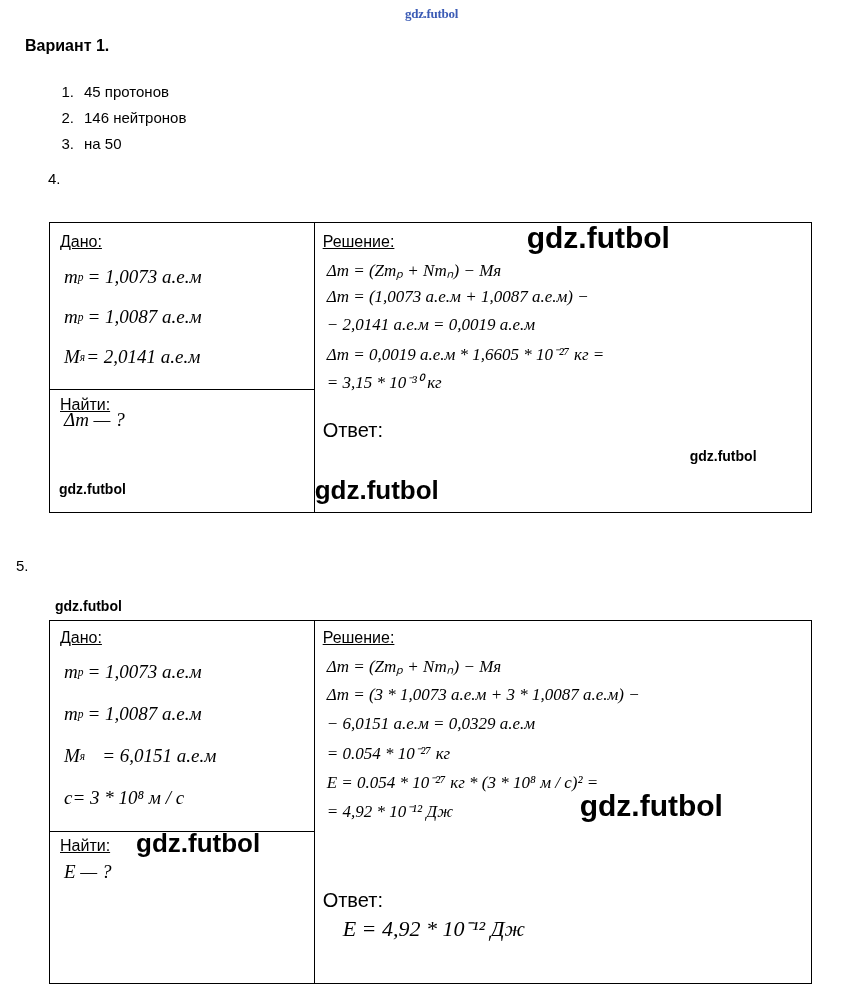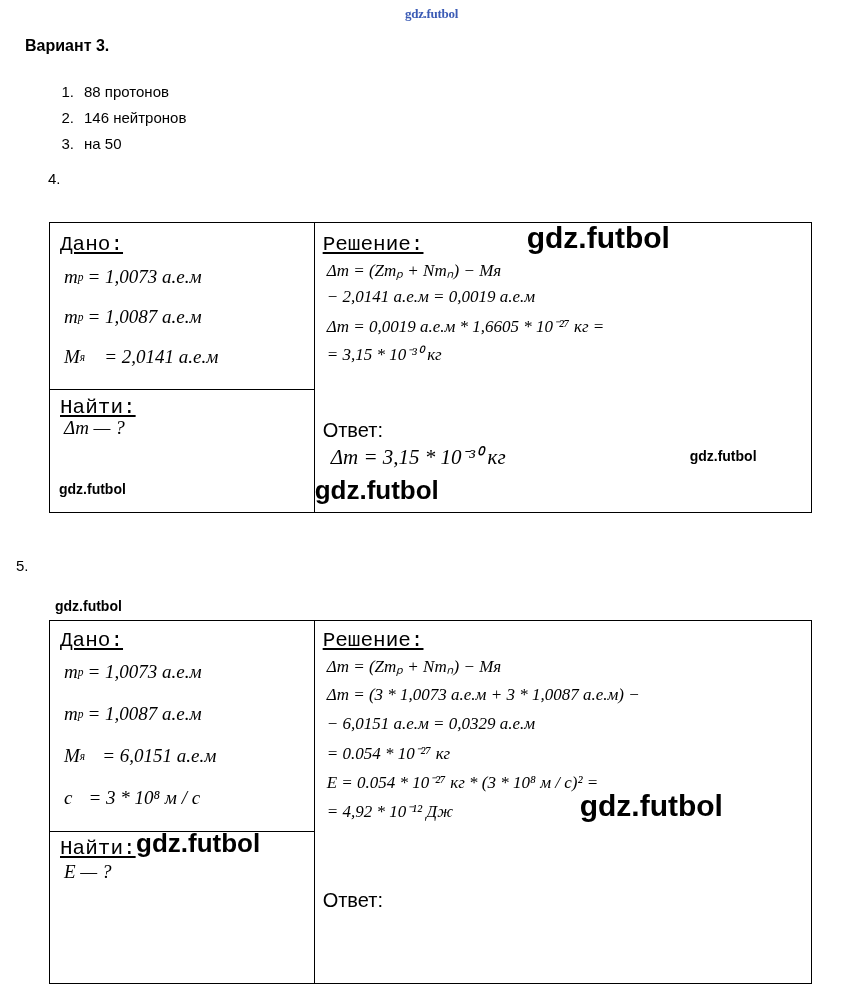--- a/index.html
+++ b/index.html
@@ -77,22 +77,22 @@
   .tbl .colL {
     box-sizing: border-box;
     border-right: 1px solid #000;
     position: relative;
   }
   .tbl .colR {
     box-sizing: border-box;
     position: relative;
   }
   .lbl {
-    font-family: Liberation Mono, monospace;
-    font-size: 21px;
+    font-family: Liberation Sans, sans-serif;
+    font-size: 16px;
     text-decoration: underline;
   }
   .formula {
     font-family: "Liberation Serif", serif;
     font-style: italic;
     white-space: nowrap;
   }
   .f-big { font-size: 19px; }
   .f-med { font-size: 17px; font-style: italic; }
   .sub  { font-size: 0.72em; vertical-align: -0.28em; font-style: italic; }
@@ -103,21 +103,21 @@
 
   
   #table1 { top: 222px; left: 49px; width: 763px; height: 291px; }
   #table1 .colL { width: 265px; }
   #table1 .colR { width: 497px; }
   #t1-dano { position: absolute; top: 10px; left: 10px; }
   #t1-l-rows { position: absolute; top: 34px; left: 14px; }
   #t1-l-rows .row { height: 40px; display: flex; align-items: center; }
   #t1-hr { position: absolute; top: 166px; left: 0; width: 264px; border-bottom: 1px solid #000; }
   #t1-naiti { position: absolute; top: 173px; left: 10px; }
-  #t1-find { position: absolute; top: 194px; left: 14px; text-align: center; }
+  #t1-find { position: absolute; top: 186px; left: 14px; text-align: center; }
   #t1-wm-l { position: absolute; top: 258px; left: 9px; }
 
   #t1-resh { position: absolute; top: 10px; left: 8px; }
   #t1-r-rows { position: absolute; top: 32px; left: 12px; }
   #t1-r-rows .row { min-height: 28px; display: flex; align-items: center; }
   #t1-otv { position: absolute; top: 196px; left: 8px; }
   #t1-ans { position: absolute; top: 219px; left: 16px; }
   #t1-wm-r1 { position: absolute; top: -2px; left: 212px; }
   #t1-wm-r2 { position: absolute; top: 225px; left: 375px; }
   #t1-wm-r3 { position: absolute; top: 252px; left: 0px; }
@@ -151,26 +151,26 @@
   .wm-lg { font-size: 26px; }
   .wm-sm { font-size: 14px; }
   .wm-above { position: absolute; }
   #wm-above5 { top: 598px; left: 55px; }
 </style>
 </head>
 <body>
 
 <div class="wm-top">gdz.futbol</div>
 
-<div class="variant-title">Вариант 3.</div>
+<div class="variant-title">Вариант 1.</div>
 
 <div class="ol-list">
   <div class="li">
     <span class="num">1.</span>
-    <span>88 протонов</span>
+    <span>45 протонов</span>
   </div>
   <div class="li">
     <span class="num">2.</span>
     <span>146 нейтронов</span>
   </div>
   <div class="li">
     <span class="num">3.</span>
     <span>на 50</span>
   </div>
 </div>
@@ -187,46 +187,48 @@
           <span class="formula f-big" style="margin-left:4px">= 1,0073 а.е.м</span>
       </div>
       <div class="row">
         <span class="formula f-big">m</span>
           <span class="formula sub">p</span>
           <span class="formula f-big" style="margin-left:4px">= 1,0087 а.е.м</span>
       </div>
       <div class="row">
         <span class="formula f-big">M</span>
           <span class="formula sub">я</span>
-          <span class="formula f-big" style="margin-left:19px">= 2,0141 а.е.м</span>
+          <span class="formula f-big" style="margin-left:1px">= 2,0141 а.е.м</span>
       </div>
     </div>
     <div id="t1-hr"></div>
     <div class="lbl" id="t1-naiti">Найти:</div>
     <div class="formula f-big" id="t1-find">Δm — ?</div>
     <div class="wm-black wm-sm" id="t1-wm-l">gdz.futbol</div>
   </div>
   <div class="colR">
     <div class="lbl" id="t1-resh">Решение:</div>
     <div id="t1-r-rows">
       <div class="row">
           <span class="formula f-med">Δm = (Zmₚ + Nmₙ) − Mя</span>
         </div>
       <div class="row">
+          <span class="formula f-med">Δm = (1,0073 а.е.м + 1,0087 а.е.м) −</span>
+        </div>
+      <div class="row">
           <span class="formula f-med">− 2,0141 а.е.м = 0,0019 а.е.м</span>
         </div>
       <div class="row">
           <span class="formula f-med">Δm = 0,0019 а.е.м * 1,6605 * 10⁻²⁷ кг =</span>
         </div>
       <div class="row">
           <span class="formula f-med">= 3,15 * 10⁻³⁰ кг</span>
         </div>
     </div>
     <div class="ans-lbl" id="t1-otv">Ответ:</div>
-    <div class="formula f-big" id="t1-ans" style="font-size:21px">Δm = 3,15 * 10⁻³⁰ кг</div>
     <div class="wm-black wm-xl" id="t1-wm-r1">gdz.futbol</div>
     <div class="wm-black wm-sm" id="t1-wm-r2">gdz.futbol</div>
     <div class="wm-black wm-lg" id="t1-wm-r3">gdz.futbol</div>
   </div>
 </div>
 
 <div class="item5">5.</div>
 <div class="wm-black wm-sm wm-above" id="wm-above5">gdz.futbol</div>
 
 <div class="tbl" id="table2">
@@ -244,21 +246,21 @@
           <span class="formula f-big" style="margin-left:4px">= 1,0087 а.е.м</span>
       </div>
       <div class="row">
         <span class="formula f-big">M</span>
           <span class="formula sub">я</span>
           <span class="formula f-big" style="margin-left:17px">= 6,0151 а.е.м</span>
       </div>
       <div class="row">
         <span class="formula f-big">c</span>
           <span class="formula sub"></span>
-          <span class="formula f-big" style="margin-left:16px">= 3 * 10⁸ м / с</span>
+          <span class="formula f-big" style="margin-left:0">= 3 * 10⁸ м / с</span>
       </div>
     </div>
     <div id="t2-hr"></div>
     <div class="lbl" id="t2-naiti">Найти:</div>
     <div class="formula f-big" id="t2-find">E — ?</div>
     <div class="wm-black wm-lg" id="t2-wm-l">gdz.futbol</div>
   </div>
   <div class="colR">
     <div class="lbl" id="t2-resh">Решение:</div>
     <div id="t2-r-rows">
@@ -275,15 +277,16 @@
           <span class="formula f-med">= 0.054 * 10⁻²⁷ кг</span>
         </div>
       <div class="row">
           <span class="formula f-med">E = 0.054 * 10⁻²⁷ кг * (3 * 10⁸ м / с)² =</span>
         </div>
       <div class="row">
           <span class="formula f-med">= 4,92 * 10⁻¹² Дж</span>
         </div>
     </div>
     <div class="ans-lbl" id="t2-otv">Ответ:</div>
+    <div class="formula" id="t2-ans" style="font-size:22px">E = 4,92 * 10⁻¹² Дж</div>
     <div class="wm-black wm-xl" id="t2-wm-r">gdz.futbol</div>
   </div>
 </div>
 
 </body></html>

